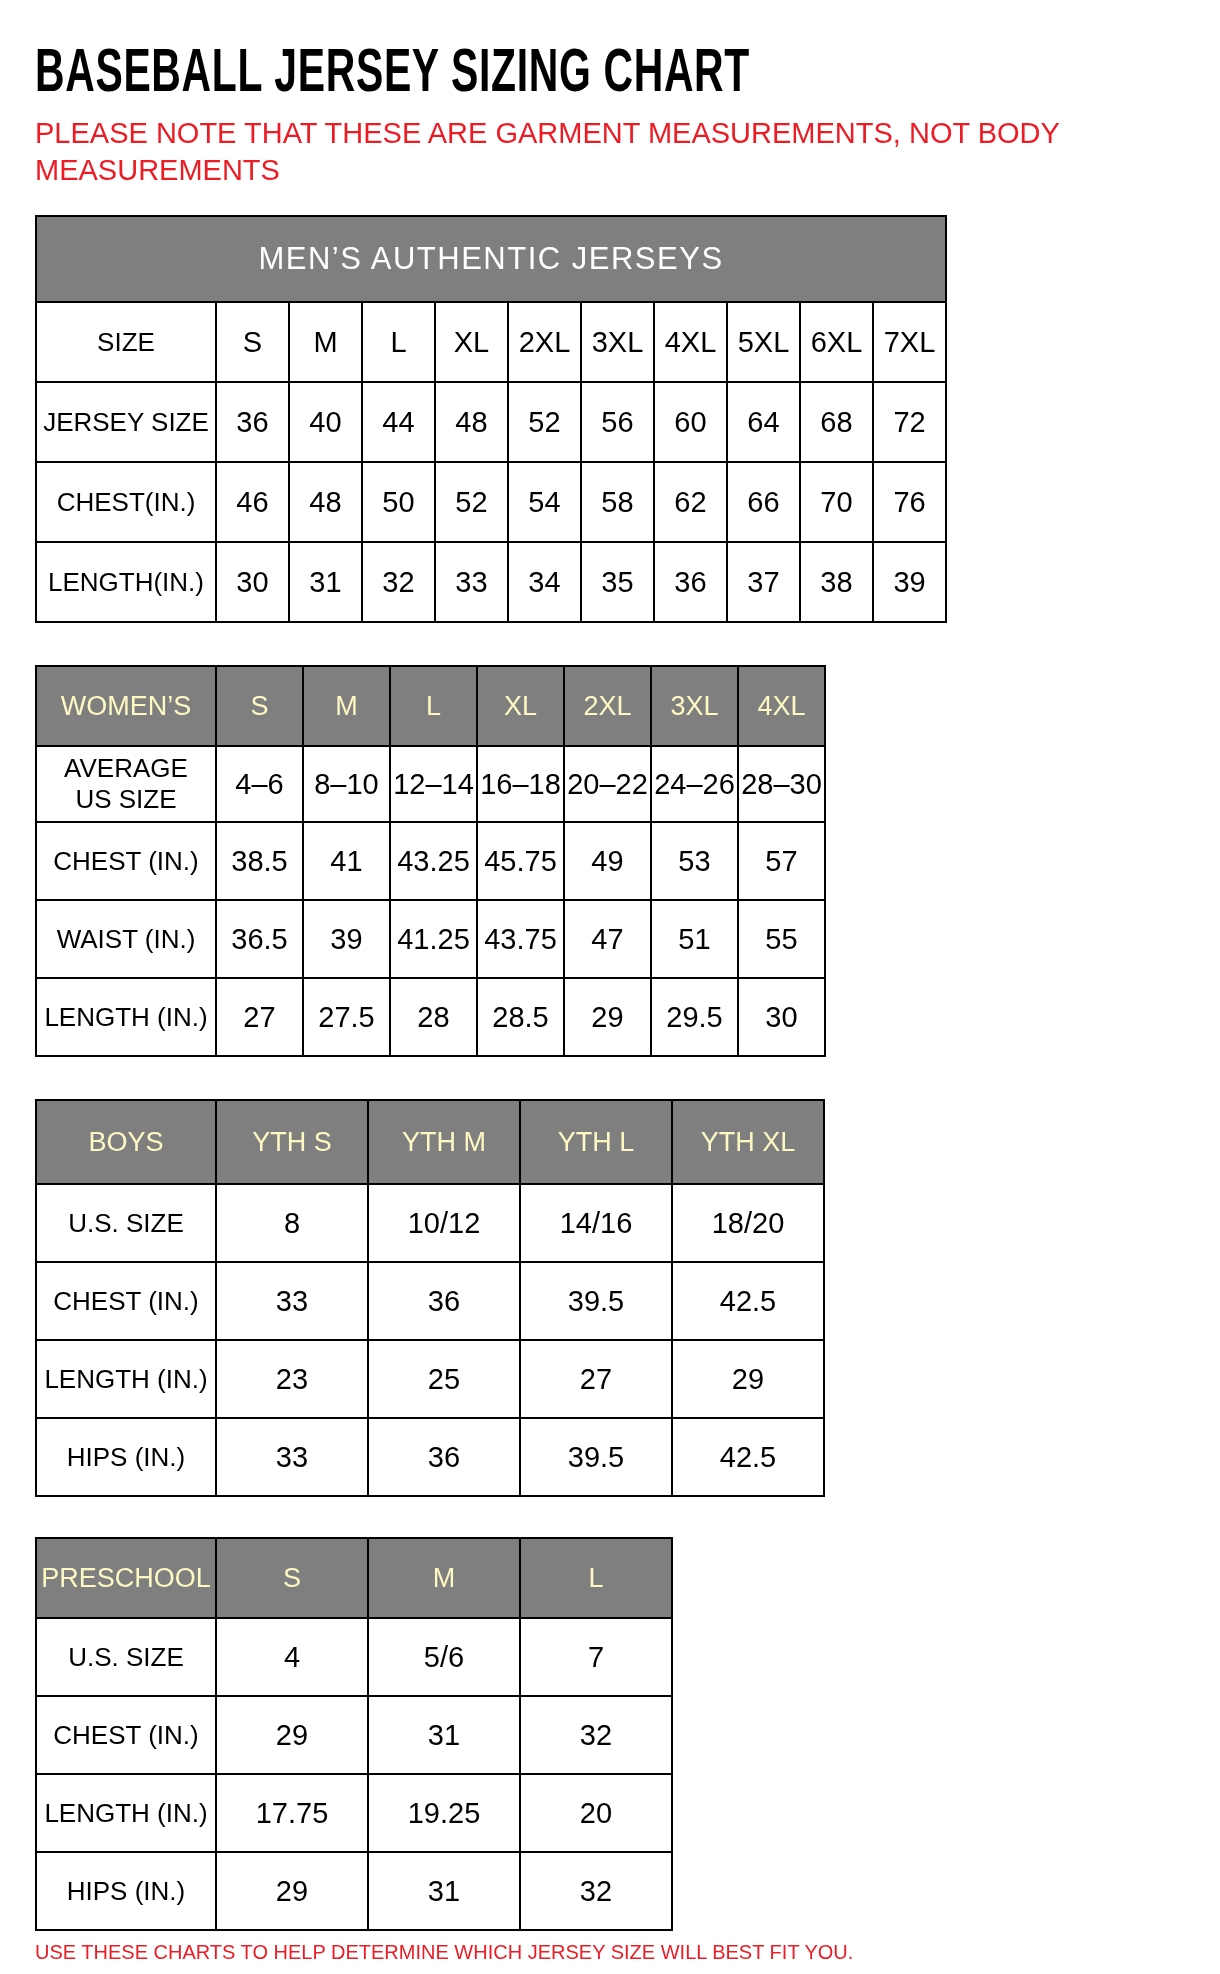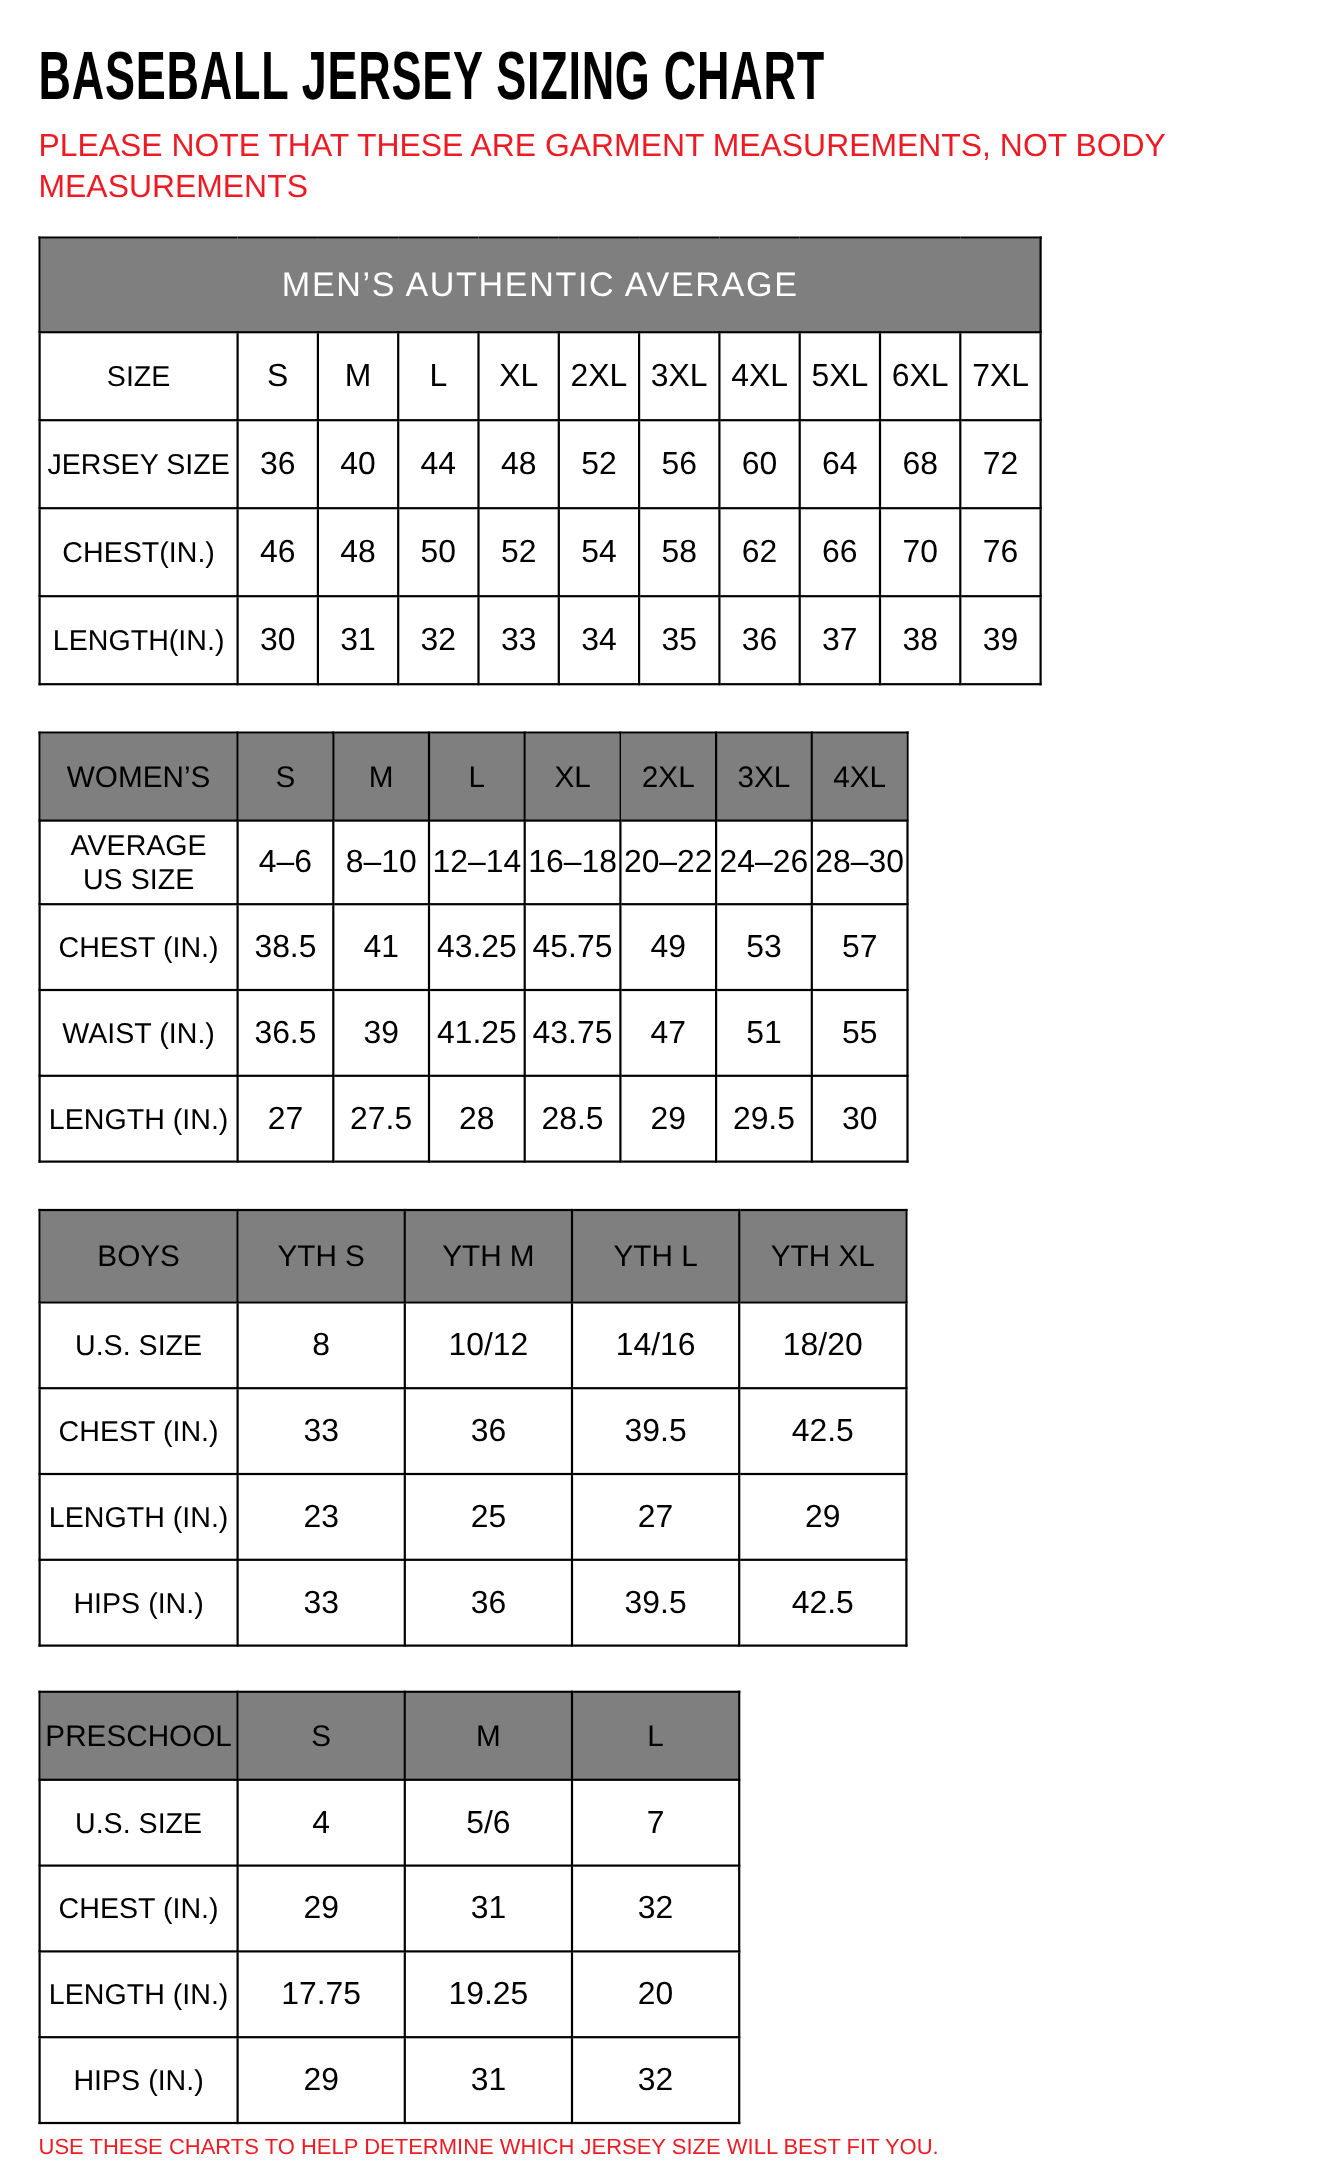--- a/index.html
+++ b/index.html
@@ -10,21 +10,21 @@
   }
   .page { padding: 30px 35px 0 35px; }
 
   .title { margin: 4px 0 10px 0; font-size: 62px; font-weight: 700; white-space: nowrap; }
   .title .squeeze { display: inline-block; transform: scaleX(0.66); transform-origin: left center; letter-spacing: 1px; }
 
   .note { color: #ed1c24; font-size: 29px; line-height: 1.28; margin: 0 0 26px 0; max-width: 1150px; }
 
   table { border-collapse: collapse; table-layout: fixed; }
   td, th { border: 2px solid #000; text-align: center; vertical-align: middle; font-weight: 400; background: #fff; padding: 0 2px; overflow: hidden; }
-  th { background: #7f7f7f; color: #000000; font-size: 27px; }
+  th { background: #7f7f7f; color: #fef9c3; font-size: 27px; }
   .banner { background: #7f7f7f; color: #fff; font-size: 31px; letter-spacing: 1.5px; height: 86px; }
   .lbl { font-size: 26px; margin-left: 38px; }
   .val { font-size: 29px; }
   .two-line { display: inline-block; max-width: 132px; line-height: 1.2; }
 
   table.mens { width: 910px; margin-bottom: 42px; }
   table.mens td { height: 80px; }
 
   table.womens { width: 789px; margin-bottom: 42px; }
   table.womens th { height: 80px; }
@@ -59,21 +59,21 @@
         <col style="width:73px">
         <col style="width:73px">
       <col style="width:73px">
         <col style="width:73px">
         <col style="width:73px">
         <col style="width:73px">
         <col style="width:73px">
     </colgroup>
     <tbody>
         <tr>
-      <th class="banner" colspan="11">MEN’S AUTHENTIC AVERAGE</th>
+      <th class="banner" colspan="11">MEN’S AUTHENTIC JERSEYS</th>
     </tr>
     <tr>
       <td class="lbl">SIZE</td>
       <td class="val">S</td>
       <td class="val">M</td>
       <td class="val">L</td>
       <td class="val">XL</td>
       <td class="val">2XL</td>
       <td class="val">3XL</td>
       <td class="val">4XL</td>

